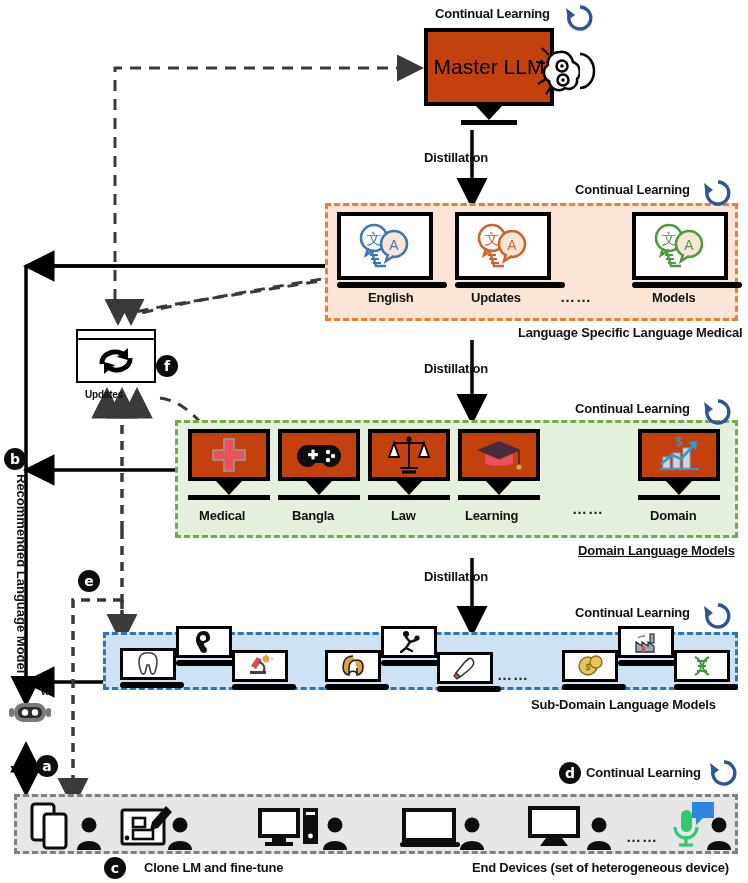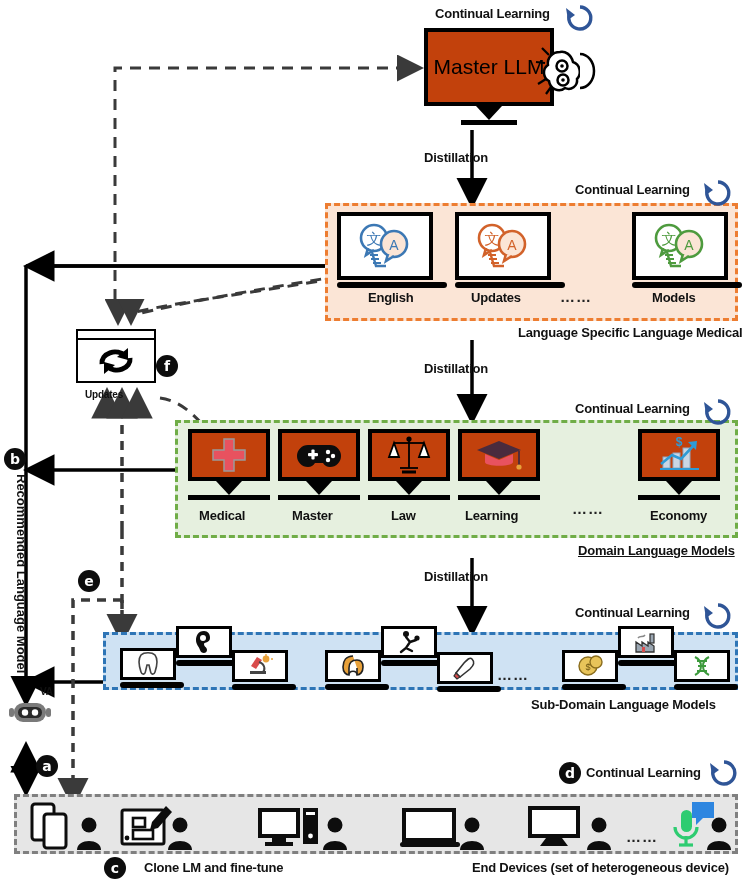--- a/index.html
+++ b/index.html
@@ -232,21 +232,21 @@
           <rect x="16.4" y="10.6" width="3.2" height="10" rx="1"></rect>
       <circle cx="33" cy="13" r="2.2"></circle>
           <circle cx="38" cy="17" r="2.2"></circle>
           <circle cx="33" cy="21" r="2.2"></circle>
         </g>
     </svg>
   </div>
   <div class="neck"></div>
   <div class="base" style="width:82px;"></div>
 </div>
-<div class="lbl" style="left:292px;top:508px;">Master</div>
+<div class="lbl" style="left:292px;top:508px;">Bangla</div>
 
 <div class="mon" style="left:368px;top:429px;width:82px;">
   <div class="scr" style="width:82px;height:52px;">
     <svg width="44" height="42" viewBox="0 0 44 42">
       <g stroke="#000" stroke-width="1.8" fill="none">
         <line x1="22" y1="4" x2="22" y2="34"></line>
           <line x1="7" y1="9" x2="37" y2="9"></line>
         <path d="M7,9 L2,23 h10 z" fill="#fff"></path>
           <path d="M37,9 L32,23 h10 z" fill="#fff"></path>
         <line x1="13" y1="34" x2="31" y2="34"></line>
@@ -286,21 +286,21 @@
       </g>
       <path d="M6,28 L17,19 L26,23 L40,8" fill="none" stroke="#2E9BD6" stroke-width="2.6"></path>
       <path d="M33,6 L42,5 L41,14 z" fill="#2E9BD6"></path>
       <text x="24" y="10" font-size="12" font-weight="bold" fill="#2E9BD6" text-anchor="middle" font-family="'Liberation Sans',sans-serif">$</text>
       <line x1="5" y1="33" x2="44" y2="33" stroke="#2E9BD6" stroke-width="2"></line>
     </svg>
   </div>
   <div class="neck"></div>
   <div class="base" style="width:82px;"></div>
 </div>
-<div class="lbl" style="left:650px;top:508px;">Economy</div>
+<div class="lbl" style="left:650px;top:508px;">Domain</div>
 
 <div class="lbl" style="left:578px;top:543px;text-decoration:underline;">Domain Language Models</div>
 
 <div class="lbl" style="left:424px;top:569px;">Distillation</div>
 
 <div class="sect blue" style="left:103px;top:632px;width:635px;height:58px;"></div>
 
 <div class="lbl" style="left:575px;top:605px;">Continual Learning</div>
 <svg class="abs" style="left:700px;top:600px;" width="36" height="34" viewBox="0 0 36 34">
   <path d="M18,5 a11,11 0 1 1 -10,6" fill="none" stroke="#2F5597" stroke-width="3.4"></path>

